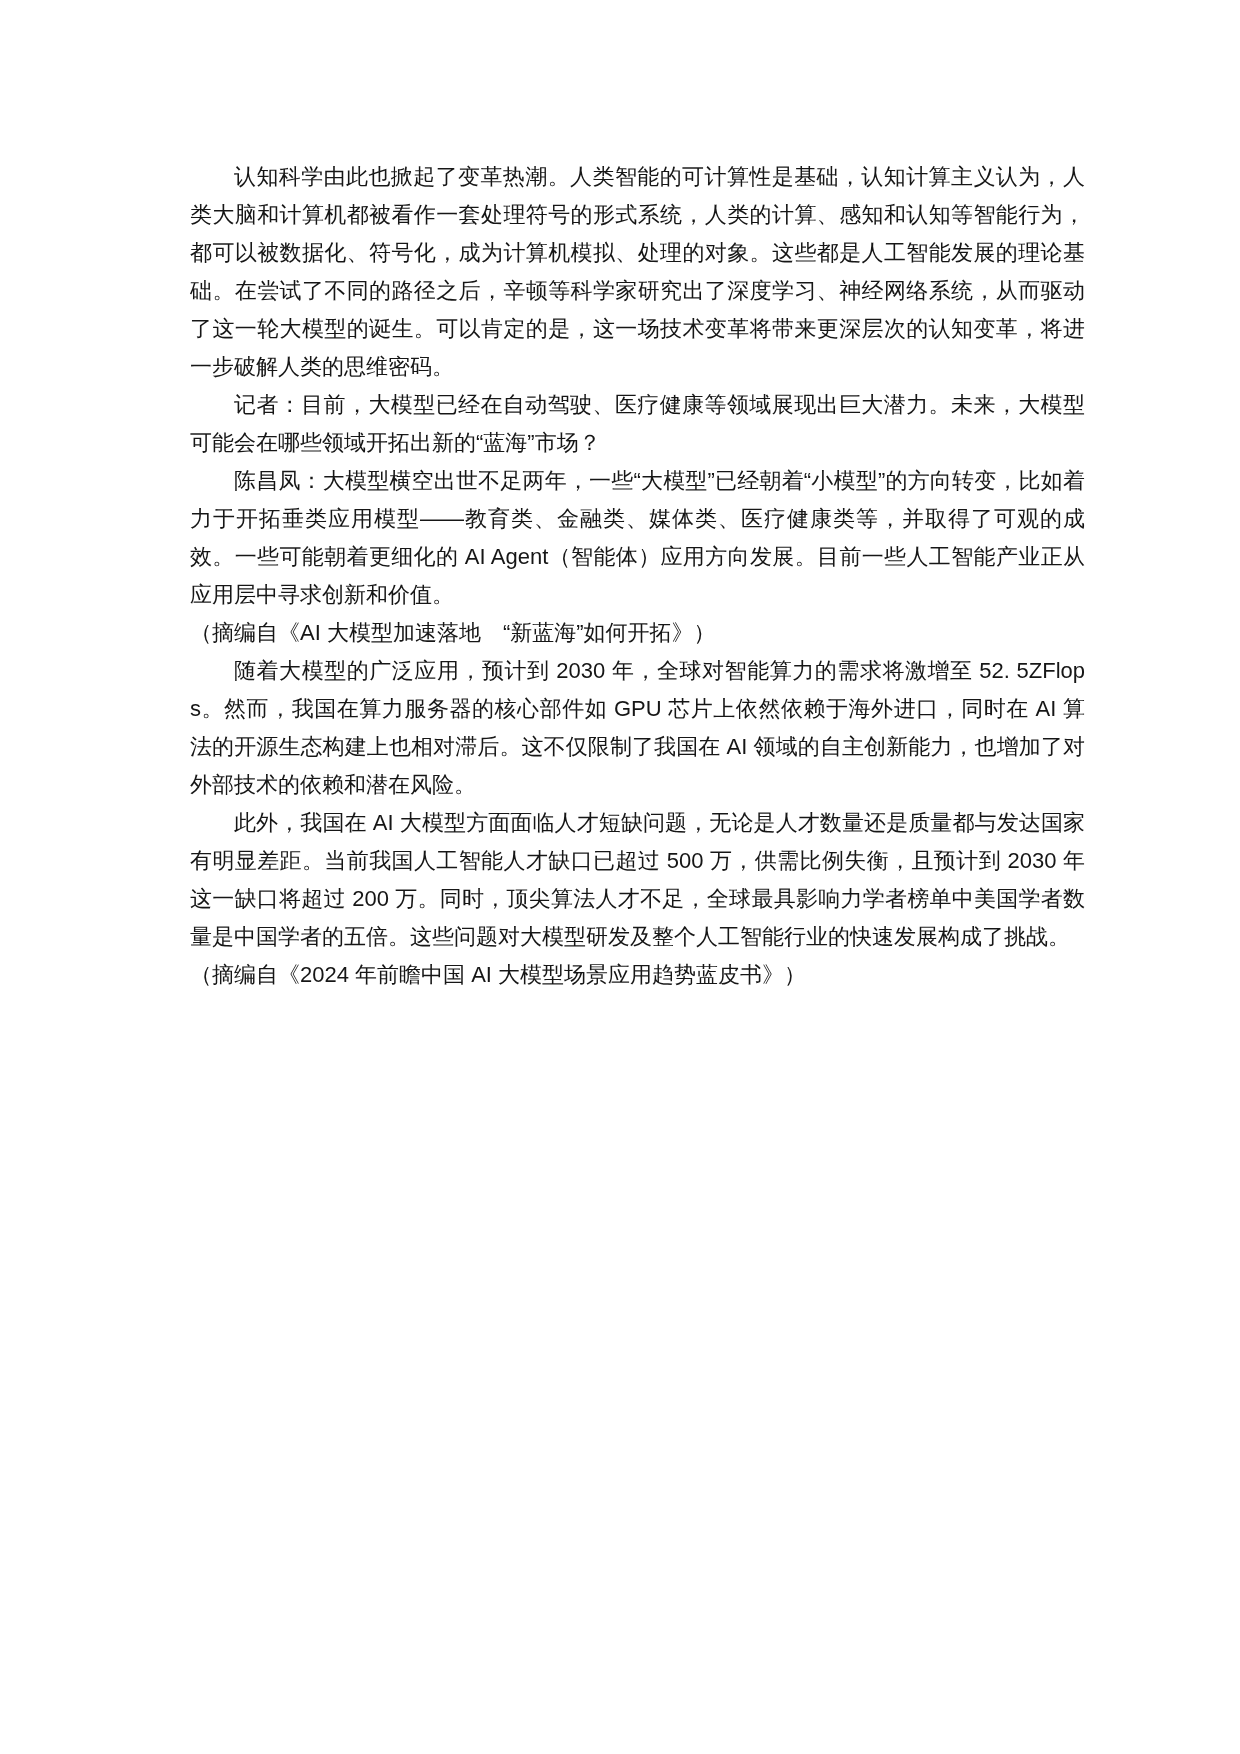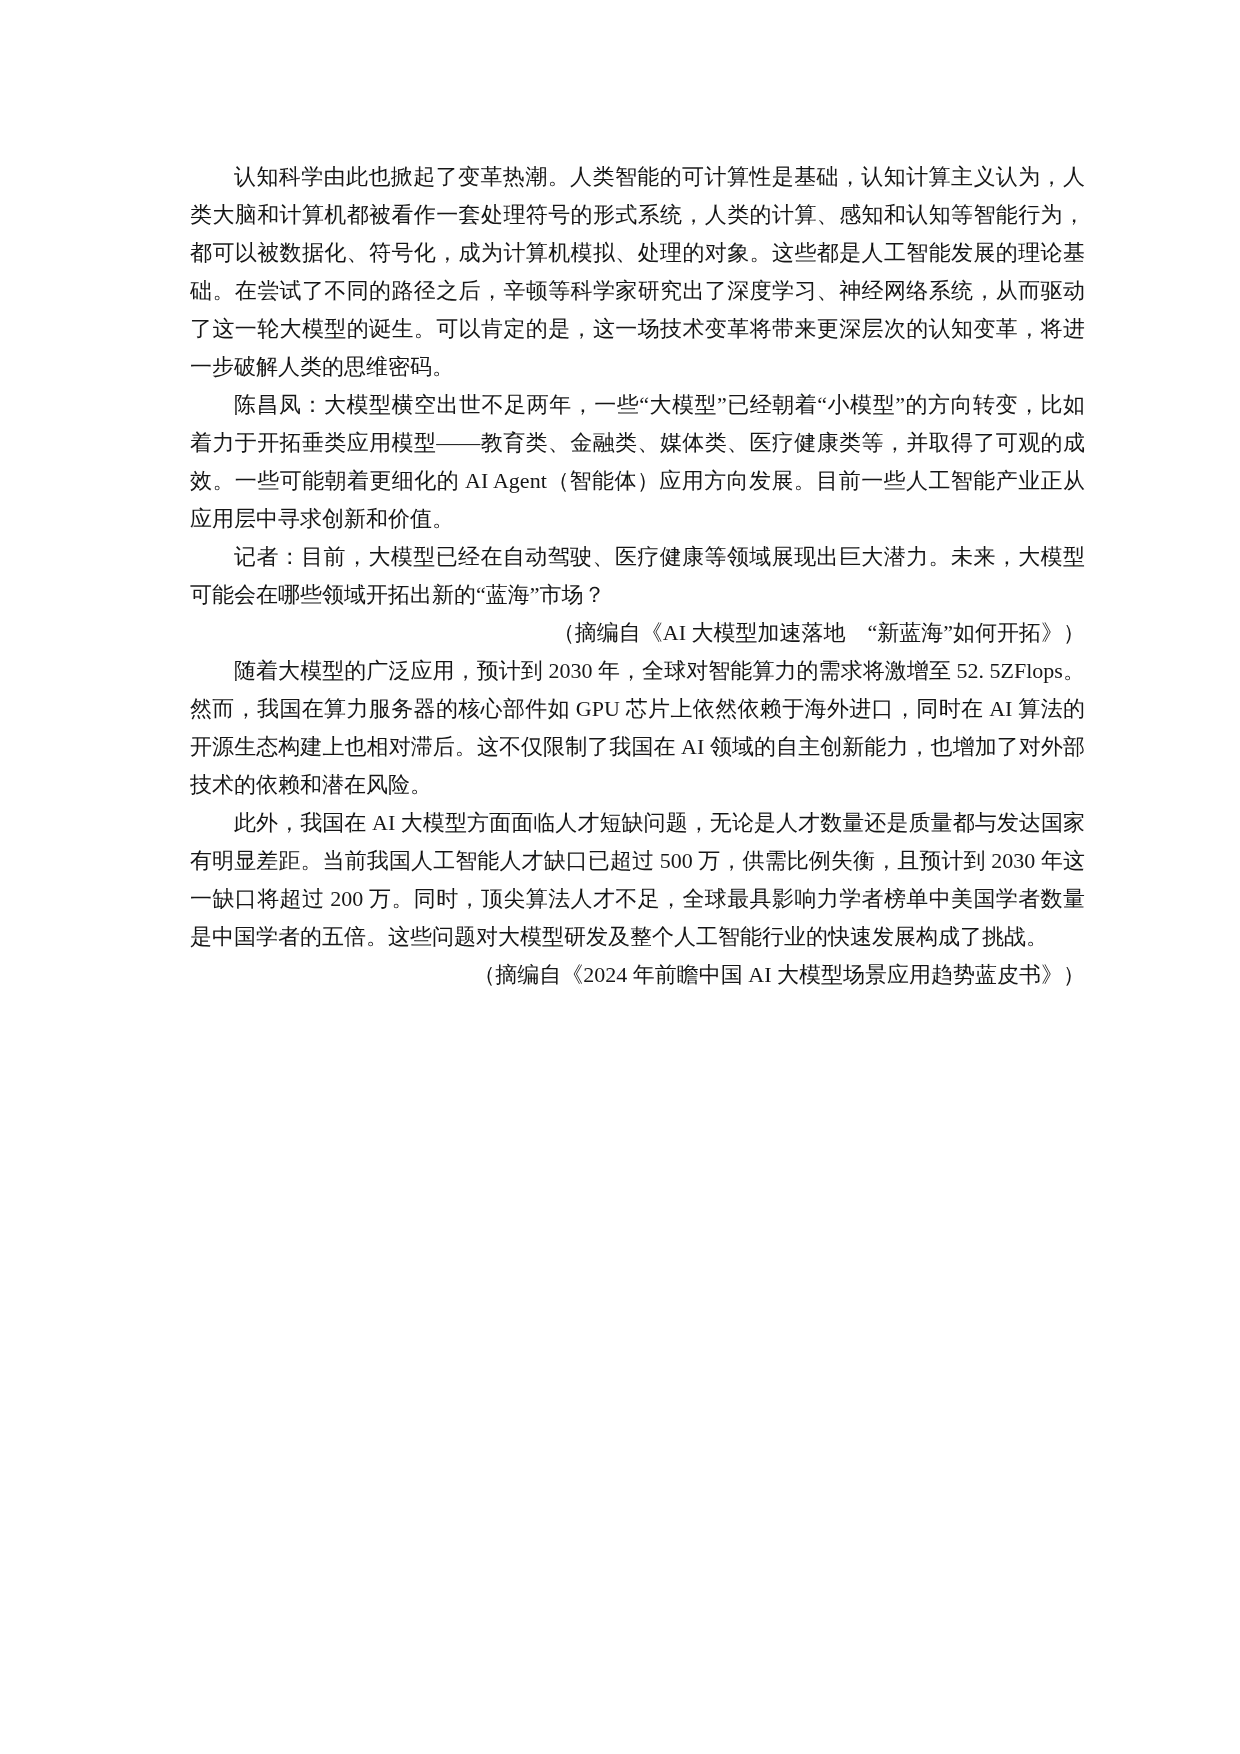--- a/index.html
+++ b/index.html
@@ -7,43 +7,43 @@
     padding: 0;
     background: #ffffff;
   }
   .page {
     position: relative;
     box-sizing: border-box;
     width: 1240px;
     height: 1754px;
     background: #ffffff;
     padding: 158px 155px 2px 190px;
-    font-family: Liberation Serif, serif;
+    font-family: Liberation Sans, sans-serif;
     font-size: 22px;
     line-height: 38px;
     color: #161616;
   }
   .page p {
     margin: 0;
     text-align: justify;
     text-justify: inter-ideograph;
     word-break: break-all;
   }
   .page p.body {
     text-indent: 2em;
   }
   .page p.attribution {
-    text-align: right;
+    text-align: left;
     text-indent: 0;
   }
 </style>
 </head>
 <body>
 
 <div class="page">
   <p class="body">认知科学由此也掀起了变革热潮。人类智能的可计算性是基础，认知计算主义认为，人类大脑和计算机都被看作一套处理符号的形式系统，人类的计算、感知和认知等智能行为，都可以被数据化、符号化，成为计算机模拟、处理的对象。这些都是人工智能发展的理论基础。在尝试了不同的路径之后，辛顿等科学家研究出了深度学习、神经网络系统，从而驱动了这一轮大模型的诞生。可以肯定的是，这一场技术变革将带来更深层次的认知变革，将进一步破解人类的思维密码。</p>
+  <p class="body">记者：目前，大模型已经在自动驾驶、医疗健康等领域展现出巨大潜力。未来，大模型可能会在哪些领域开拓出新的“蓝海”市场？</p>
   <p class="body">陈昌凤：大模型横空出世不足两年，一些“大模型”已经朝着“小模型”的方向转变，比如着力于开拓垂类应用模型——教育类、金融类、媒体类、医疗健康类等，并取得了可观的成效。一些可能朝着更细化的 AI Agent（智能体）应用方向发展。目前一些人工智能产业正从应用层中寻求创新和价值。</p>
-  <p class="body">记者：目前，大模型已经在自动驾驶、医疗健康等领域展现出巨大潜力。未来，大模型可能会在哪些领域开拓出新的“蓝海”市场？</p>
   <p class="attribution">（摘编自《AI 大模型加速落地　“新蓝海”如何开拓》）</p>
   <p class="body">随着大模型的广泛应用，预计到 2030 年，全球对智能算力的需求将激增至 52. 5ZFlops。然而，我国在算力服务器的核心部件如 GPU 芯片上依然依赖于海外进口，同时在 AI 算法的开源生态构建上也相对滞后。这不仅限制了我国在 AI 领域的自主创新能力，也增加了对外部技术的依赖和潜在风险。</p>
   <p class="body">此外，我国在 AI 大模型方面面临人才短缺问题，无论是人才数量还是质量都与发达国家有明显差距。当前我国人工智能人才缺口已超过 500 万，供需比例失衡，且预计到 2030 年这一缺口将超过 200 万。同时，顶尖算法人才不足，全球最具影响力学者榜单中美国学者数量是中国学者的五倍。这些问题对大模型研发及整个人工智能行业的快速发展构成了挑战。</p>
   <p class="attribution">（摘编自《2024 年前瞻中国 AI 大模型场景应用趋势蓝皮书》）</p>
 </div>
 
 </body></html>

